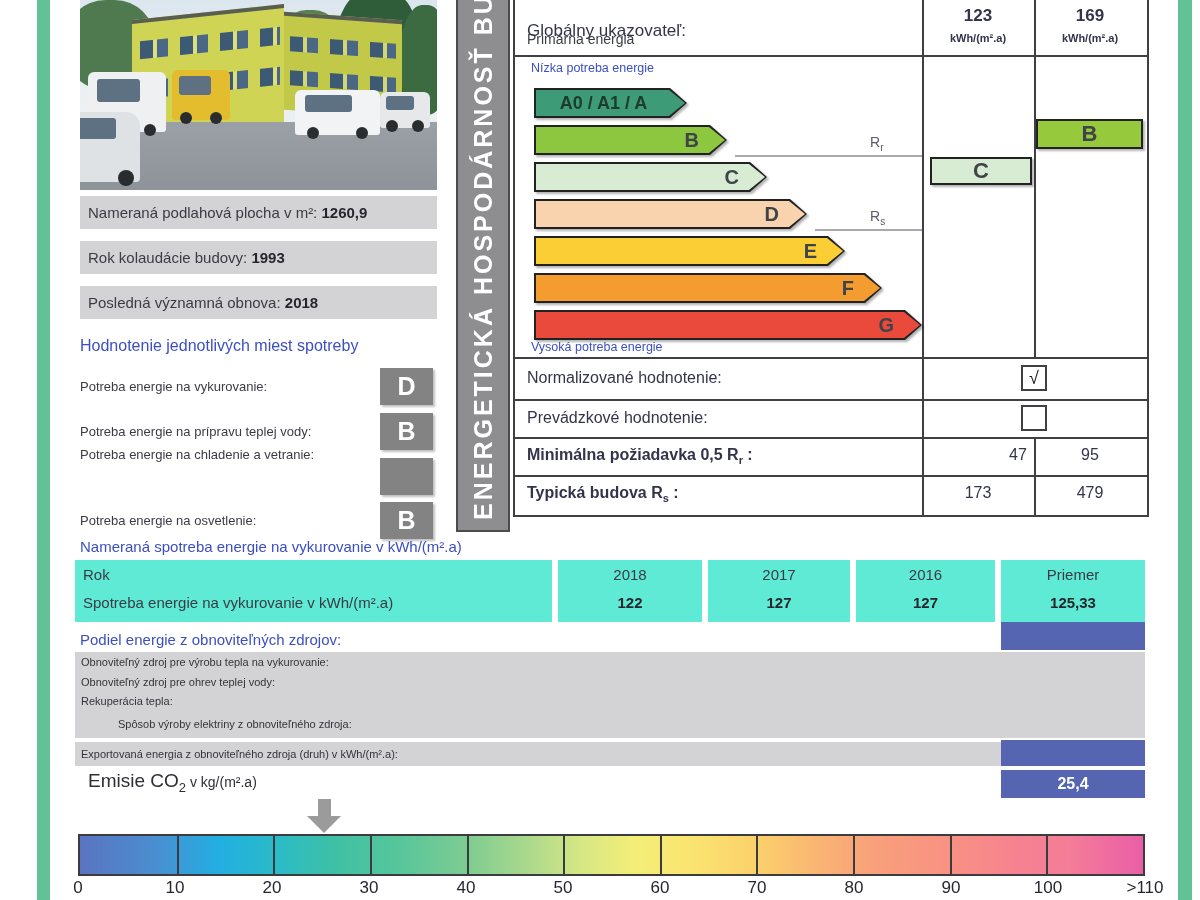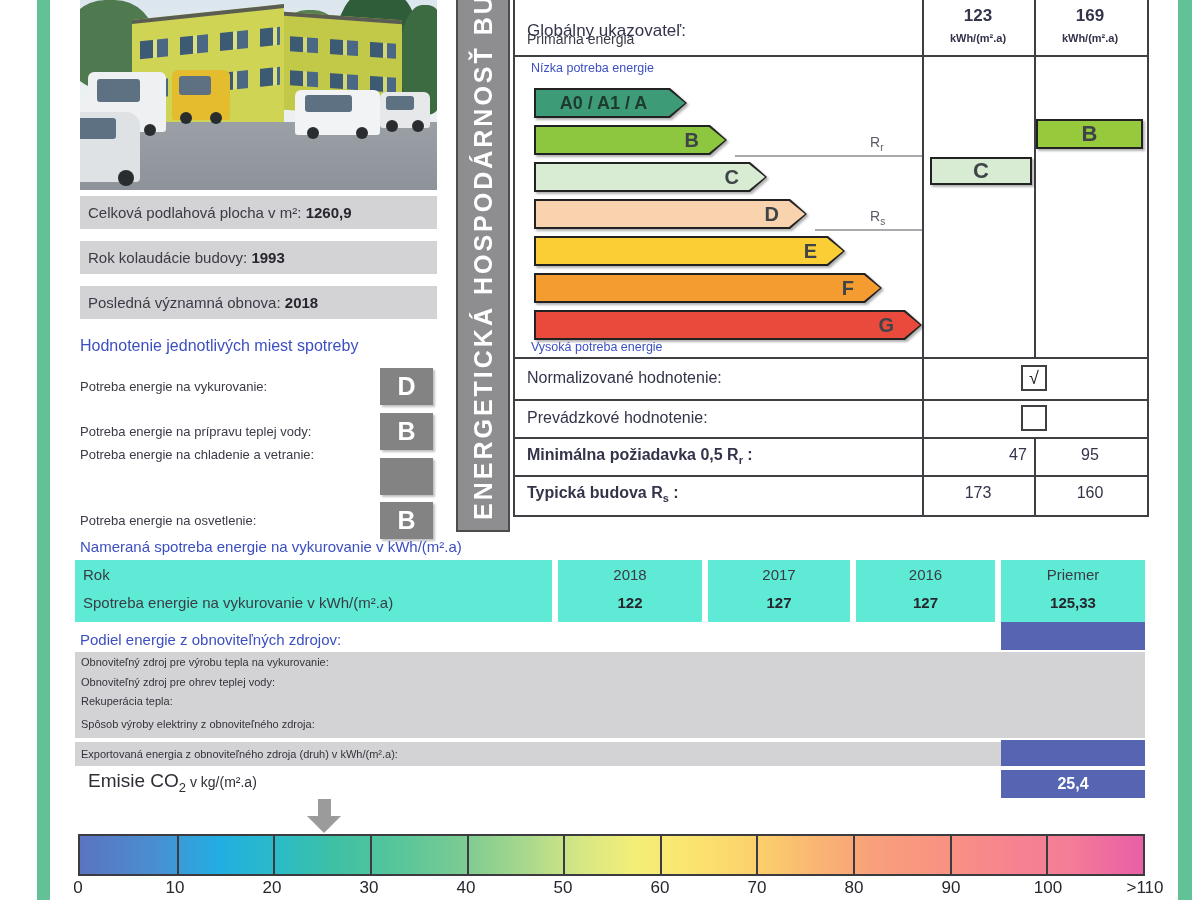--- a/index.html
+++ b/index.html
@@ -153,21 +153,21 @@
       <div class="glass"></div>
         <div class="wheel" style="left:6px;"></div>
         <div class="wheel" style="right:6px;"></div>
     </div>
     <div class="car" style="left:-12px;top:112px;width:72px;height:70px;background:#dfe2e4;border-radius:10px 14px 4px 4px;">
       <div class="glass" style="top:8%;height:30%;"></div>
         <div class="wheel" style="right:6px;width:16px;height:16px;"></div>
     </div>
   </div>
 
-  <div class="info-box" style="top:196px;"><span>Celková podlahová plocha v m²: </span><b>1260,9</b></div>
+  <div class="info-box" style="top:196px;"><span>Nameraná podlahová plocha v m²: </span><b>1260,9</b></div>
   <div class="info-box" style="top:241px;"><span>Rok kolaudácie budovy: </span><b>1993</b></div>
   <div class="info-box" style="top:286px;"><span>Posledná významná obnova: </span><b>2018</b></div>
 
   <div class="blue-h h-ratings">Hodnotenie jednotlivých miest spotreby</div>
 
   <div class="rating-label" style="top:368px;">Potreba energie na vykurovanie:</div>
   <div class="grade-box" style="top:368px;">D</div>
   <div class="rating-label" style="top:413px;">Potreba energie na prípravu teplej vody:</div>
   <div class="grade-box" style="top:413px;">B</div>
   <div class="rating-label" style="top:436px;">Potreba energie na chladenie a vetranie:</div>
@@ -247,21 +247,21 @@
     <div class="checkbox" style="left:506px;top:406px;">
         <span></span>
       </div>
 
     <div class="gt-rowlabel bold" style="top:447px;"><span>Minimálna požiadavka 0,5 R</span><sub>r</sub><span> :</span></div>
     <div class="gt-cellval" style="left:424px;top:447px;margin-left:24px;">47</div>
     <div class="gt-cellval" style="left:520px;top:447px;">95</div>
 
     <div class="gt-rowlabel bold" style="top:485px;"><span>Typická budova R</span><sub>s</sub><span> :</span></div>
     <div class="gt-cellval" style="left:408px;top:485px;">173</div>
-    <div class="gt-cellval" style="left:520px;top:485px;">160</div>
+    <div class="gt-cellval" style="left:520px;top:485px;">479</div>
   </div>
 
   <div class="blue-h" style="left:80px;top:538px;">Nameraná spotreba energie na vykurovanie v kWh/(m².a)</div>
 
   <div class="mt-block" style="left:75px;width:477px;">
     <div class="mt-line1 mt-left1">Rok</div>
     <div class="mt-line2 mt-left1" style="font-weight:normal;color:#3a3b45;">Spotreba energie na vykurovanie v kWh/(m².a)</div>
   </div>
   <div class="mt-block" style="left:558px;width:144px;">
     <div class="mt-line1">2018</div>
@@ -280,21 +280,21 @@
     <div class="mt-line2">125,33</div>
   </div>
 
   <div class="blue-h" style="left:80px;top:631px;">Podiel energie z obnoviteľných zdrojov:</div>
   <div class="blue-bar" style="top:622px;height:28px;"></div>
 
   <div class="renew-block">
     <div class="renew-item" style="top:4px;">Obnoviteľný zdroj pre výrobu tepla na vykurovanie:</div>
     <div class="renew-item" style="top:24px;">Obnoviteľný zdroj pre ohrev teplej vody:</div>
     <div class="renew-item" style="top:43px;">Rekuperácia tepla:</div>
-    <div class="renew-item" style="top:66px;">Spôsob výroby elektriny z obnoviteľného zdroja:</div>
+    <div class="renew-item" style="top:66px;margin-left:37px;">Spôsob výroby elektriny z obnoviteľného zdroja:</div>
   </div>
 
   <div class="export-row">Exportovaná energia z obnoviteľného zdroja (druh) v kWh/(m².a):</div>
   <div class="blue-bar" style="top:740px;height:26px;"></div>
 
   <div class="emis"><span>Emisie CO</span><sub>2</sub><span class="unit"> v kg/(m².a)</span></div>
   <div class="blue-bar emis-val">
       <span>25,4</span>
     </div>
 

